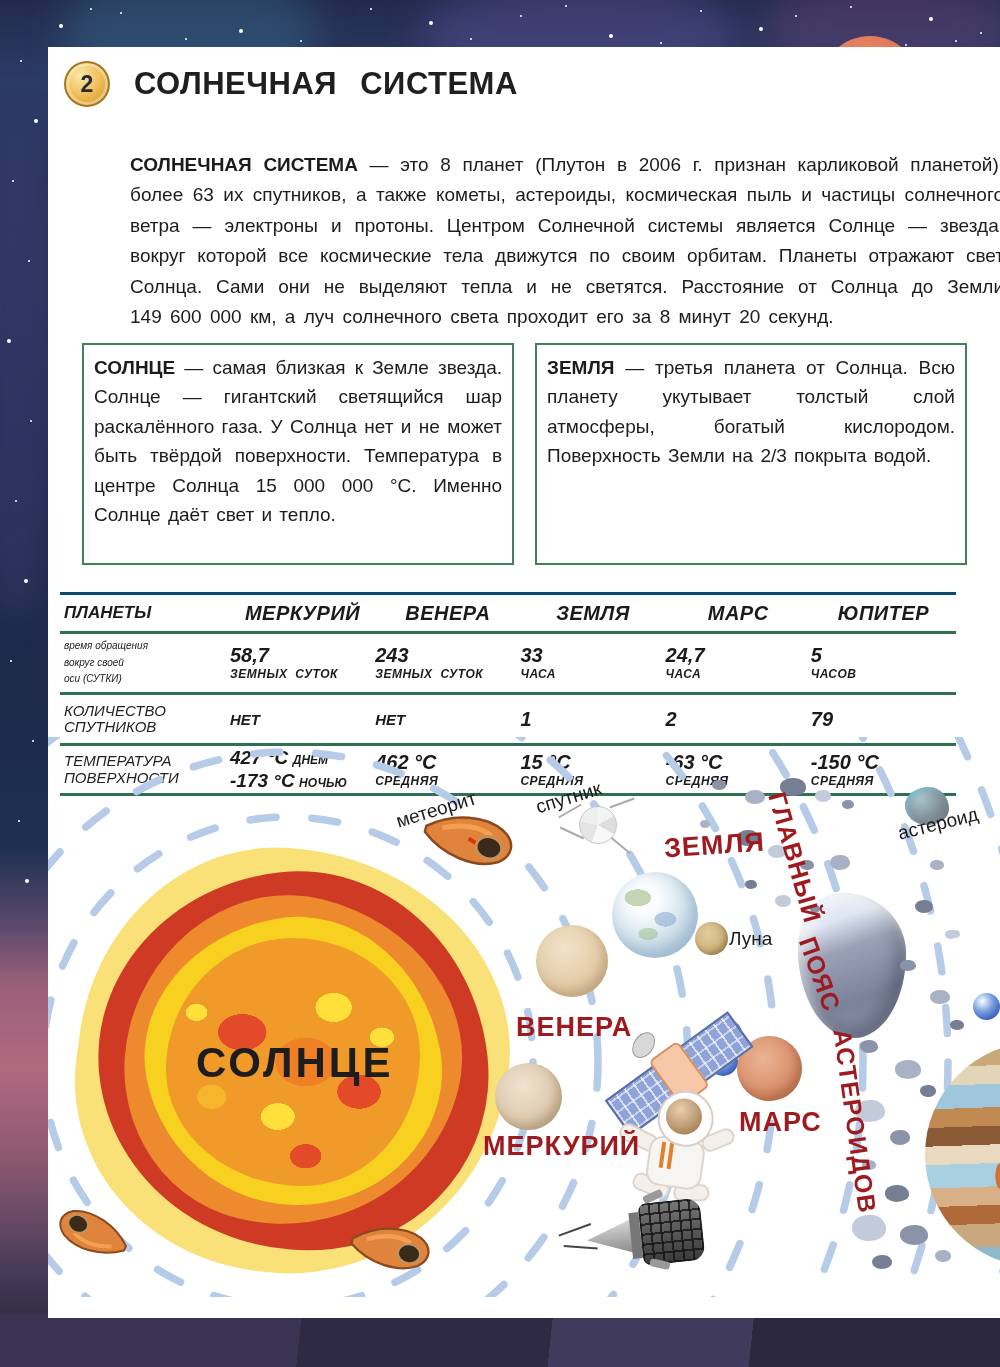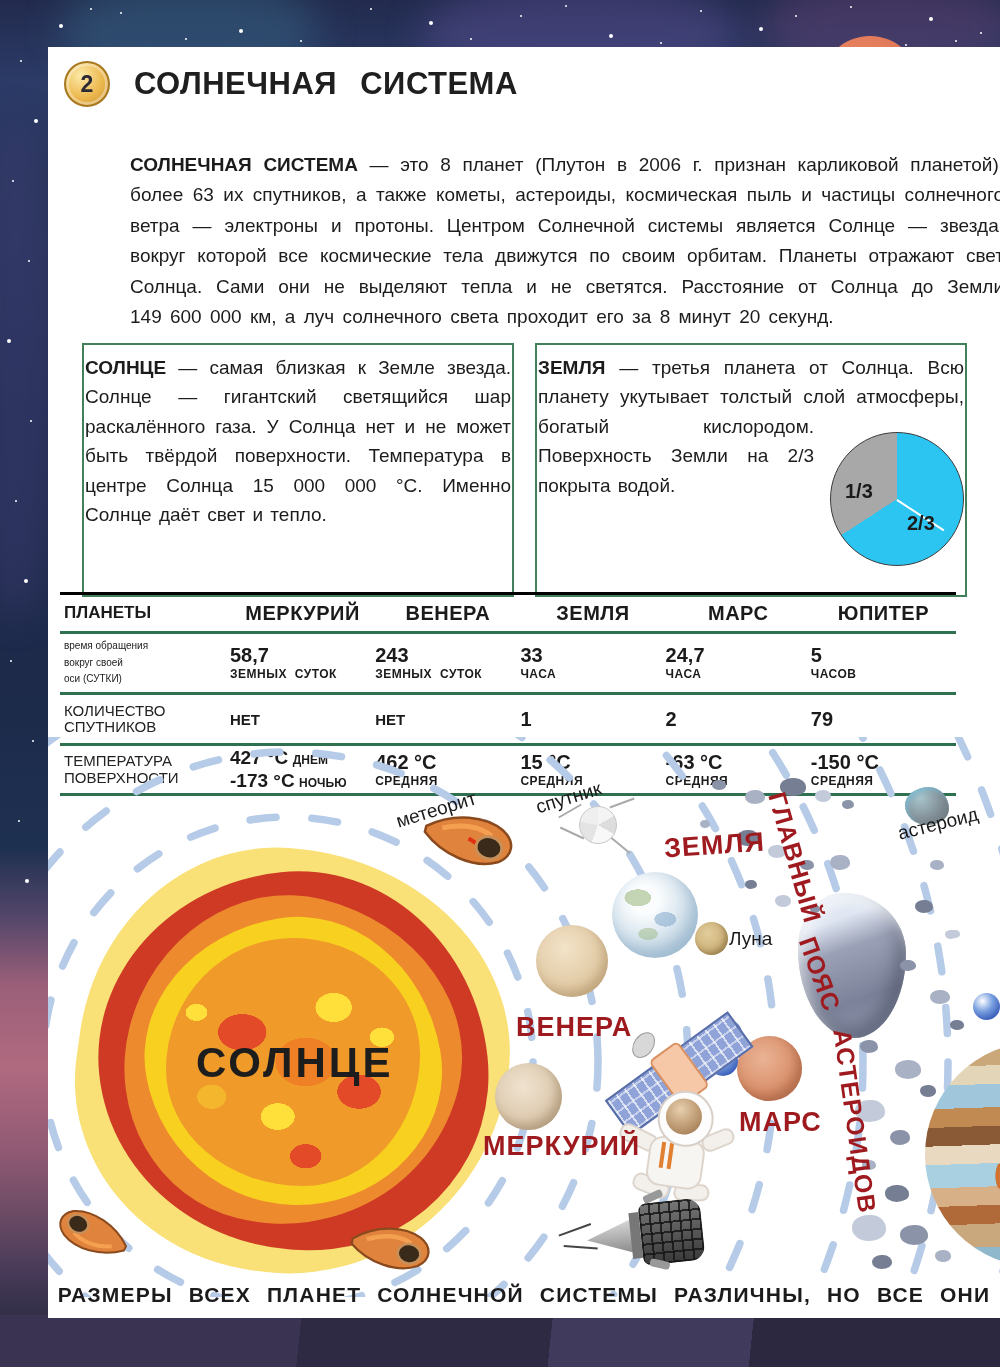--- a/index.html
+++ b/index.html
@@ -41,38 +41,38 @@
     background:radial-gradient(circle at 35% 30%, #fce9a8, #ecb84e 55%, #c8902e);
     border:2px solid #a87820;box-shadow:inset 0 0 0 3px rgba(255,255,255,.35);
     display:flex;align-items:center;justify-content:center;
     font-weight:bold;font-size:23px;color:#2a2a35;}
   .title{font-size:31px;font-weight:bold;color:#1f1f1f;word-spacing:14px;letter-spacing:.5px;}
 
   .intro{position:absolute;left:34px;top:84px;width:874px;font-size:19px;line-height:30.4px;
     text-align:justify;color:#1c1c1c;word-spacing:3px;margin-left:48px;}
   .intro b{font-weight:bold;}
 
-  .ibox{position:absolute;top:296px;height:254px;width:432px;border:2px solid #41805a;
-    box-sizing:border-box;padding:8px 1px;font-size:19px;line-height:29.4px;text-align:justify;
+  .ibox{position:absolute;top:296px;height:222px;width:432px;border:2px solid #41805a;
+    box-sizing:border-box;padding:8px 10px;font-size:19px;line-height:29.4px;text-align:justify;
     color:#1c1c1c;word-spacing:2px;}
   .ibox.b1{left:34px;}
   .ibox.b2{left:487px;}
   .ibox b{font-weight:bold;}
   .pie-wrap{float:right;width:142px;height:150px;margin:4px 0 0 8px;
     display:flex;align-items:flex-end;justify-content:flex-end;}
   .pie{position:relative;width:132px;height:132px;border-radius:50%;border:1.5px solid #3c3c3c;
     background:conic-gradient(from 0deg, #2cc4f0 0deg 237deg, #a8a8a8 237deg 360deg);}
   .pie-line{position:absolute;left:50%;top:50%;width:56px;height:1.5px;background:#fff;
     transform:rotate(33deg);transform-origin:left center;}
   .pie-lab{position:absolute;font-weight:bold;font-size:20px;color:#1b1b1b;}
   .pie-lab-gray{left:14px;top:44px;}
   .pie-lab-cyan{left:76px;top:76px;}
 
   
-  .ptable{position:absolute;left:12px;top:545px;width:896px;border-top:3px solid #000000;color:#1b1b1b;}
+  .ptable{position:absolute;left:12px;top:545px;width:896px;border-top:3px solid #0c4a6e;color:#1b1b1b;font-style:italic;}
   .trow,.thead{display:grid;grid-template-columns:170px repeat(5,1fr);border-bottom:3px solid #2f7050;}
   .thead{height:36px;align-items:center;}
   .th-label{font-weight:bold;font-size:17px;padding-left:4px;}
   .th{font-weight:bold;font-size:20px;text-align:center;letter-spacing:.5px;}
   .trow{align-items:center;}
   .r1{height:58px;} .r2{height:48px;} .r3{height:47px;}
   .tlabel{font-size:10px;line-height:16.5px;padding-left:4px;white-space:pre-line;color:#222;}
   .r2 .tlabel,.r3 .tlabel{font-size:15px;}
   .tcell{}
   .tv{font-weight:bold;font-size:20px;line-height:21px;}
@@ -224,27 +224,20 @@
   </div>
 
   <p class="intro"><b>СОЛНЕЧНАЯ СИСТЕМА</b><span> — это 8 планет (Плутон в 2006 г. признан карликовой пла­нетой), более 63 их спутников, а также кометы, астероиды, космическая пыль и частицы солнечного ветра — электроны и протоны. Центром Солнечной системы является Солнце — звезда, вокруг которой все космические тела движутся по своим орбитам. Планеты отражают свет Солнца. Сами они не выделяют тепла и не светят­ся. Расстояние от Солнца до Земли 149&nbsp;600&nbsp;000 км, а луч солнечного света проходит его за 8 минут 20 секунд.</span></p>
 
   <div class="ibox b1">
     <b>СОЛНЦЕ</b><span> — самая близкая к Земле звезда. Солнце — гигантский светящий­ся шар раскалённого газа. У Солнца нет и не может быть твёрдой поверх­ности. Температура в центре Солнца 15&nbsp;000&nbsp;000 °C. Именно Солнце даёт свет и тепло.</span>
   </div>
 
   <div class="ibox b2">
     <b>ЗЕМЛЯ</b><span> — третья планета от Солнца. Всю планету укутывает толстый слой</span>
-    <span class="pie-wrap">
-      <span class="pie">
-        <span class="pie-line"></span>
-        <span class="pie-lab pie-lab-gray">1/3</span>
-        <span class="pie-lab pie-lab-cyan">2/3</span>
-      </span>
-    </span>
     <span>атмосферы, богатый кис­лородом. Поверхность Земли на 2/3 покрыта водой.</span>
   </div>
 
   <div class="ptable">
     <div class="thead">
       <div class="th-label">ПЛАНЕТЫ</div>
       <div class="th">МЕРКУРИЙ</div>
       <div class="th">ВЕНЕРА</div>
       <div class="th">ЗЕМЛЯ</div>
       <div class="th">МАРС</div>
@@ -453,14 +446,13 @@
   <div class="red-label" style="left:616px;top:783px;transform:rotate(-4deg);">ЗЕМЛЯ</div>
   <div class="ill-label" style="left:681px;top:881px;">Луна</div>
   <div class="ill-label" style="left:849px;top:766px;transform:rotate(-14deg);">астероид</div>
   <div class="red-label belt-label" style="left:742px;top:742px;font-size:25px;transform:rotate(74deg);">ГЛАВНЫЙ</div>
   <div class="red-label belt-label" style="left:772px;top:886px;font-size:25px;transform:rotate(70deg);">ПОЯС</div>
   <div class="red-label belt-label" style="left:808px;top:980px;font-size:25px;transform:rotate(82deg);">АСТЕРОИДОВ</div>
   <div class="red-label" style="left:468px;top:965px;">ВЕНЕРА</div>
   <div class="red-label" style="left:435px;top:1084px;">МЕРКУРИЙ</div>
   <div class="red-label" style="left:691px;top:1060px;">МАРС</div>
 
-  <div class="footer-cap">РАЗМЕРЫ ВСЕХ ПЛАНЕТ СОЛНЕЧНОЙ СИСТЕМЫ РАЗЛИЧНЫ, НО ВСЕ ОНИ</div>
 </div>
 
 </body></html>

